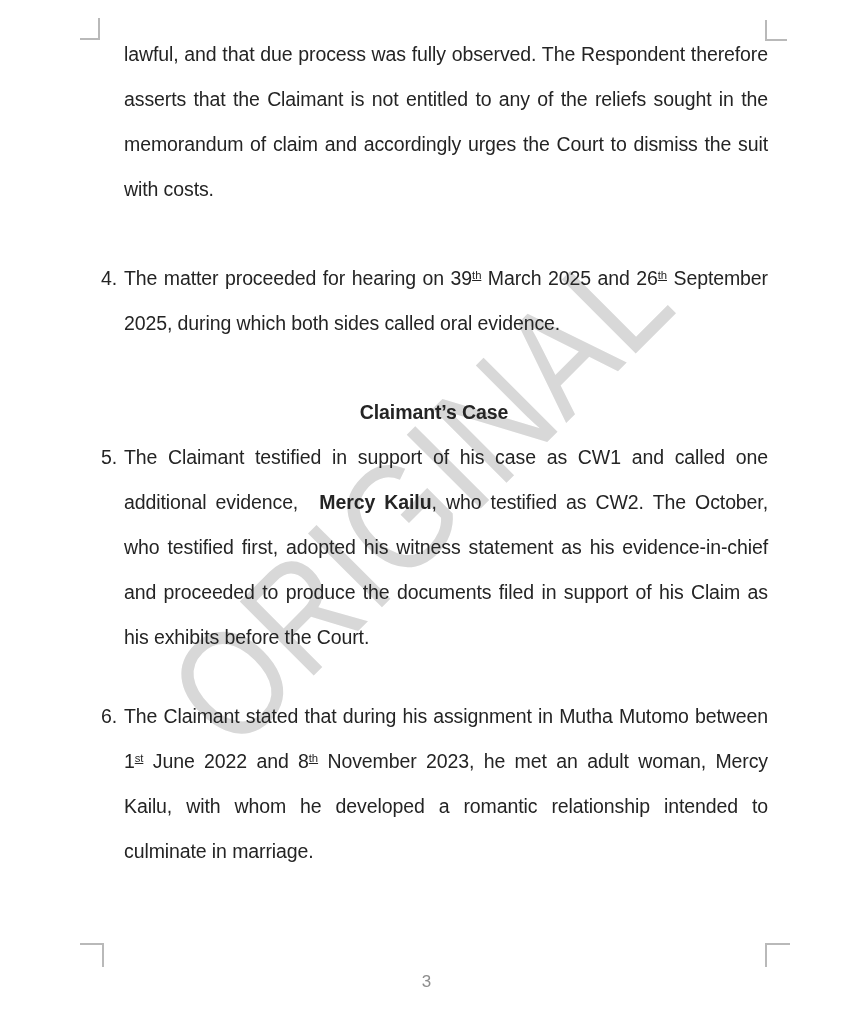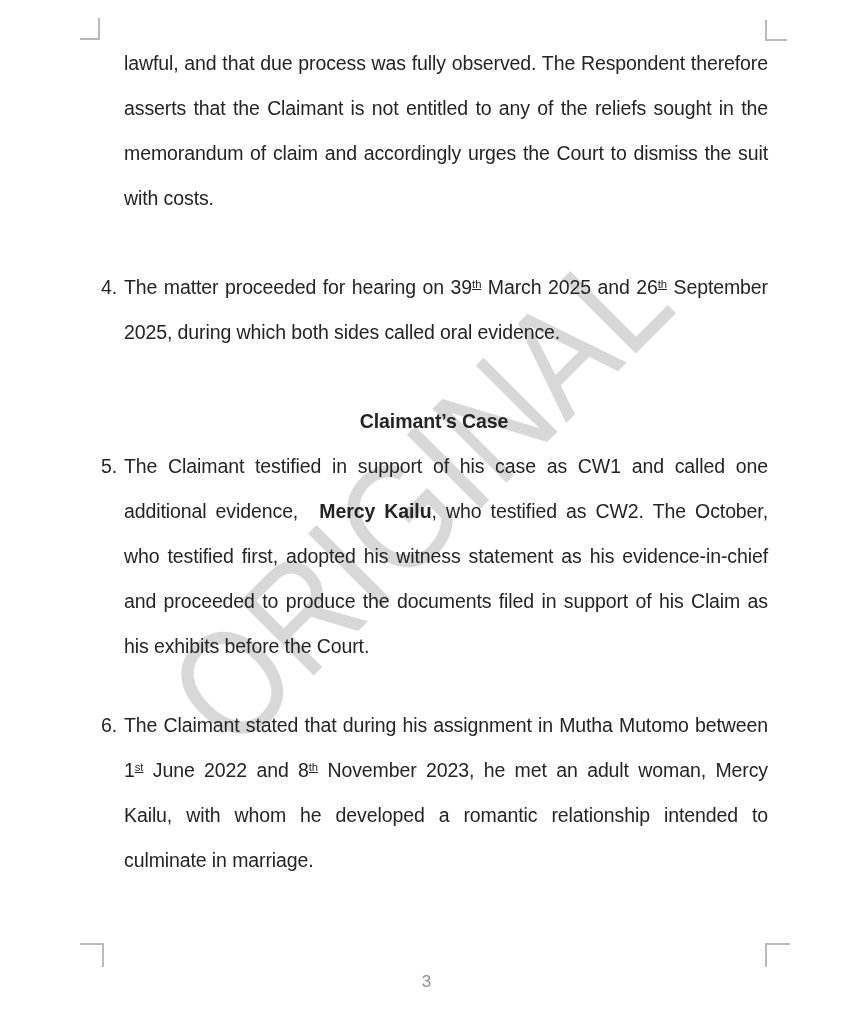--- a/index.html
+++ b/index.html
@@ -40,21 +40,21 @@
   }
   .mark.tl { left: 80px;  top: 18px;  width: 18px; height: 20px; border-right-width: 2px; border-bottom-width: 2px; }
   .mark.tr { left: 765px; top: 20px;  width: 20px; height: 19px; border-left-width: 2px;  border-bottom-width: 2px; }
   .mark.bl { left: 80px;  top: 943px; width: 22px; height: 22px; border-top-width: 2px;   border-right-width: 2px; }
   .mark.br { left: 765px; top: 943px; width: 23px; height: 22px; border-top-width: 2px;   border-left-width: 2px; }
 
   
   .content {
     position: absolute;
     left: 124px;
-    top: 41px;
+    top: 32px;
     width: 644px;
     z-index: 1;
     font-size: 19.5px;
     line-height: 45px;
     letter-spacing: -0.1px;
   }
   .para {
     margin: 0;
     text-align: justify;
   }

